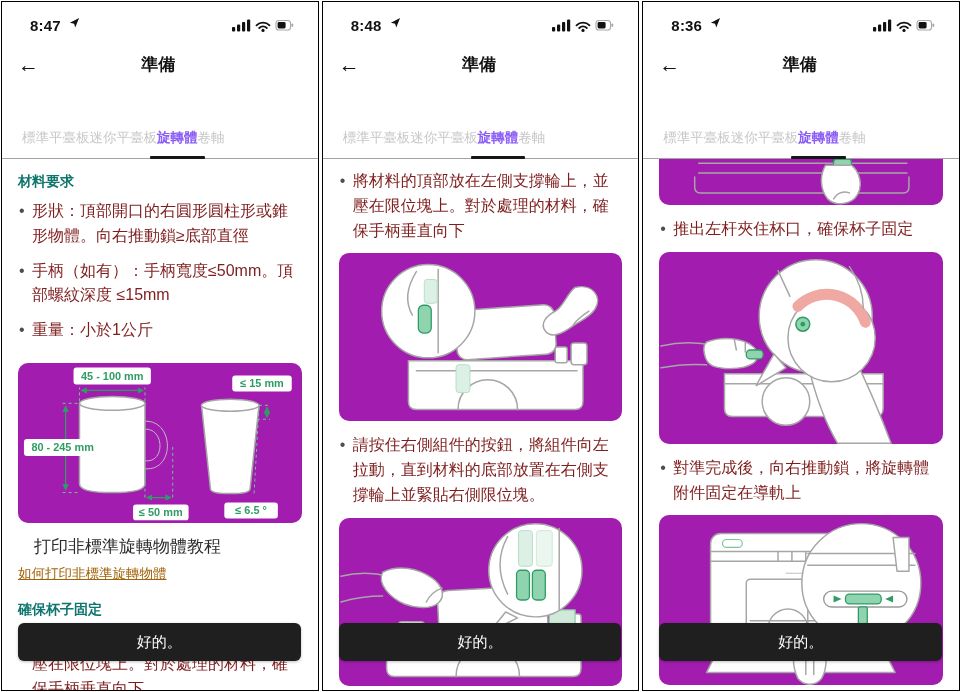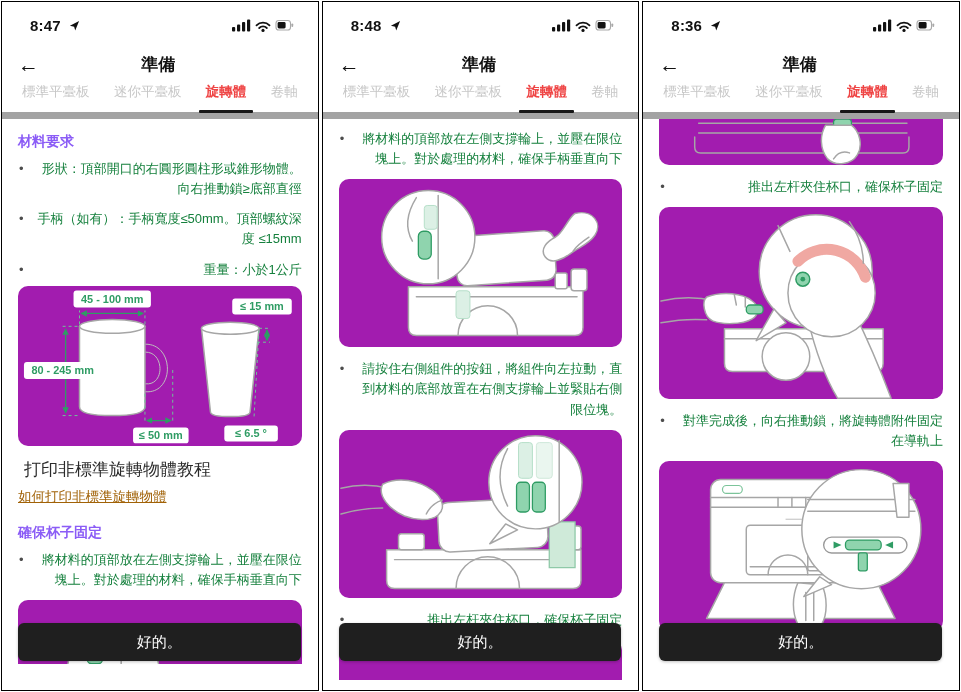--- a/index.html
+++ b/index.html
@@ -4,43 +4,43 @@
 <style>
   * { margin:0; padding:0; box-sizing:border-box; }
   html,body { background:#fff; }
   body { width:961px; height:692px; font-family:"Liberation Sans", sans-serif; }
   .strip { display:flex; gap:3px; width:961px; height:692px; padding:1px; }
   .phone { flex:1 1 0; min-width:0; height:690px; background:#fff; border:1px solid #000;
            position:relative; overflow:hidden; }
   
   .statusbar { height:42px; display:flex; align-items:center; justify-content:space-between;
                padding:4px 24px 0 28px; }
-  .time-wrap { display:flex; align-items:center; gap:8px; }
+  .time-wrap { display:flex; align-items:flex-start; gap:8px; }
   .time { font-size:15px; font-weight:700; color:#111; letter-spacing:.2px; }
   
   .navbar { height:40px; display:flex; align-items:center; position:relative; padding:0 16px; }
   .back { font-size:21px; color:#111; cursor:pointer; line-height:1; }
   .title { position:absolute; left:0; right:3px; text-align:center; font-size:17px;
            font-weight:700; color:#111; }
   
-  .tabbar { height:35px; display:flex; justify-content:space-between; align-items:flex-end;
-            padding:0 20px; border-bottom:7px solid #a3a3a3; }
+  .tabbar { height:35px; display:flex; align-items:flex-end;
+            padding:0 20px; border-bottom:1px solid #a3a3a3;margin-top:40px; }
   .tab { font-size:13.5px; color:#c7c7c7; padding-bottom:11px; position:relative; cursor:pointer; white-space:nowrap; }
-  .tab.active { color:#ef4444; font-weight:700;font-family:Liberation Mono, monospace; }
+  .tab.active { color:#8b5cf6; font-weight:700;font-family:Liberation Mono, monospace; }
   .tab.active::after { content:""; position:absolute; left:-7px; right:-7px; bottom:-1px;
                        height:3px; background:#161616; border-radius:1px; }
   
   .content { position:relative; height:573px; padding:10px 16px 0 16px; overflow:hidden; }
-  .h-bold { font-size:14px; font-weight:700; color:#8b5cf6; margin:4px 0 8px; }
-  .bullet { position:relative; padding-left:14px; font-size:13px; line-height:1.55;
-            color:#15803d; margin:0 0 10px;text-align:right; }
+  .h-bold { font-size:14px; font-weight:700; color:#0f766e; margin:4px 0 8px; }
+  .bullet { position:relative; padding-left:14px; font-size:16px; line-height:1.55;
+            color:#7f1d1d; margin:0 0 10px; }
   .bullet::before { content:"•"; position:absolute; left:1px; top:0; color:#4d4d4d; }
   .panel { background:#a21caf; border-radius:10px; margin:4px 0 12px; overflow:hidden; }
   .panel svg { display:block; }
-  .tut-title { font-size:17px; font-weight:400; color:#2b2b2b; margin:10px 6px 6px; }
+  .tut-title { font-size:17px; font-weight:400; color:#2b2b2b; margin:10px 16px 6px; }
   .tut-link { font-size:13.5px; color:#a16207; text-decoration:underline; margin:0 0 14px;
               display:inline-block; cursor:pointer; }
   
   .okbtn { position:absolute; left:16px; right:17px; bottom:29px; height:38px; z-index:6;
            background:#1f1f1f; border-radius:6px; color:#fff; font-size:15px;
            display:flex; align-items:center; justify-content:center; cursor:pointer;
            box-shadow:0 1px 3px rgba(0,0,0,.25); }
   
   .ln  { fill:none; stroke:#a6a6a6; stroke-width:1.5; stroke-linecap:round; stroke-linejoin:round; }
   .lnt { fill:none; stroke:#bdbdbd; stroke-width:1; stroke-linecap:round; }
@@ -91,21 +91,21 @@
     <div class="tabbar">
       <span class="tab">標準平臺板</span>
       <span class="tab">迷你平臺板</span>
       <span class="tab active">旋轉體</span>
       <span class="tab">卷軸</span>
     </div>
     <div class="content">
       <div class="h-bold">材料要求</div>
       <div class="bullet">形狀：頂部開口的右圓形圓柱形或錐形物體。向右推動鎖≥底部直徑</div>
       <div class="bullet">手柄（如有）：手柄寬度≤50mm。頂部螺紋深度 ≤15mm</div>
-      <div class="bullet" style="margin-bottom:6px">重量：小於1公斤</div>
+      <div class="bullet" style="margin-bottom:20px">重量：小於1公斤</div>
 
       <div class="panel">
         <svg width="100%" height="160" viewBox="0 0 286 160">
           <defs>
             <marker id="ah" viewBox="0 0 6 6" refX="5" refY="3" markerWidth="5" markerHeight="5" orient="auto-start-reverse">
               <path d="M0,0 L6,3 L0,6 Z" fill="#2f9c64"></path>
             </marker>
           </defs>
 
           <path class="fw" d="M62,40 L62,121 Q62,130 95,130 Q128,130 128,121 L128,40 Z"></path>

